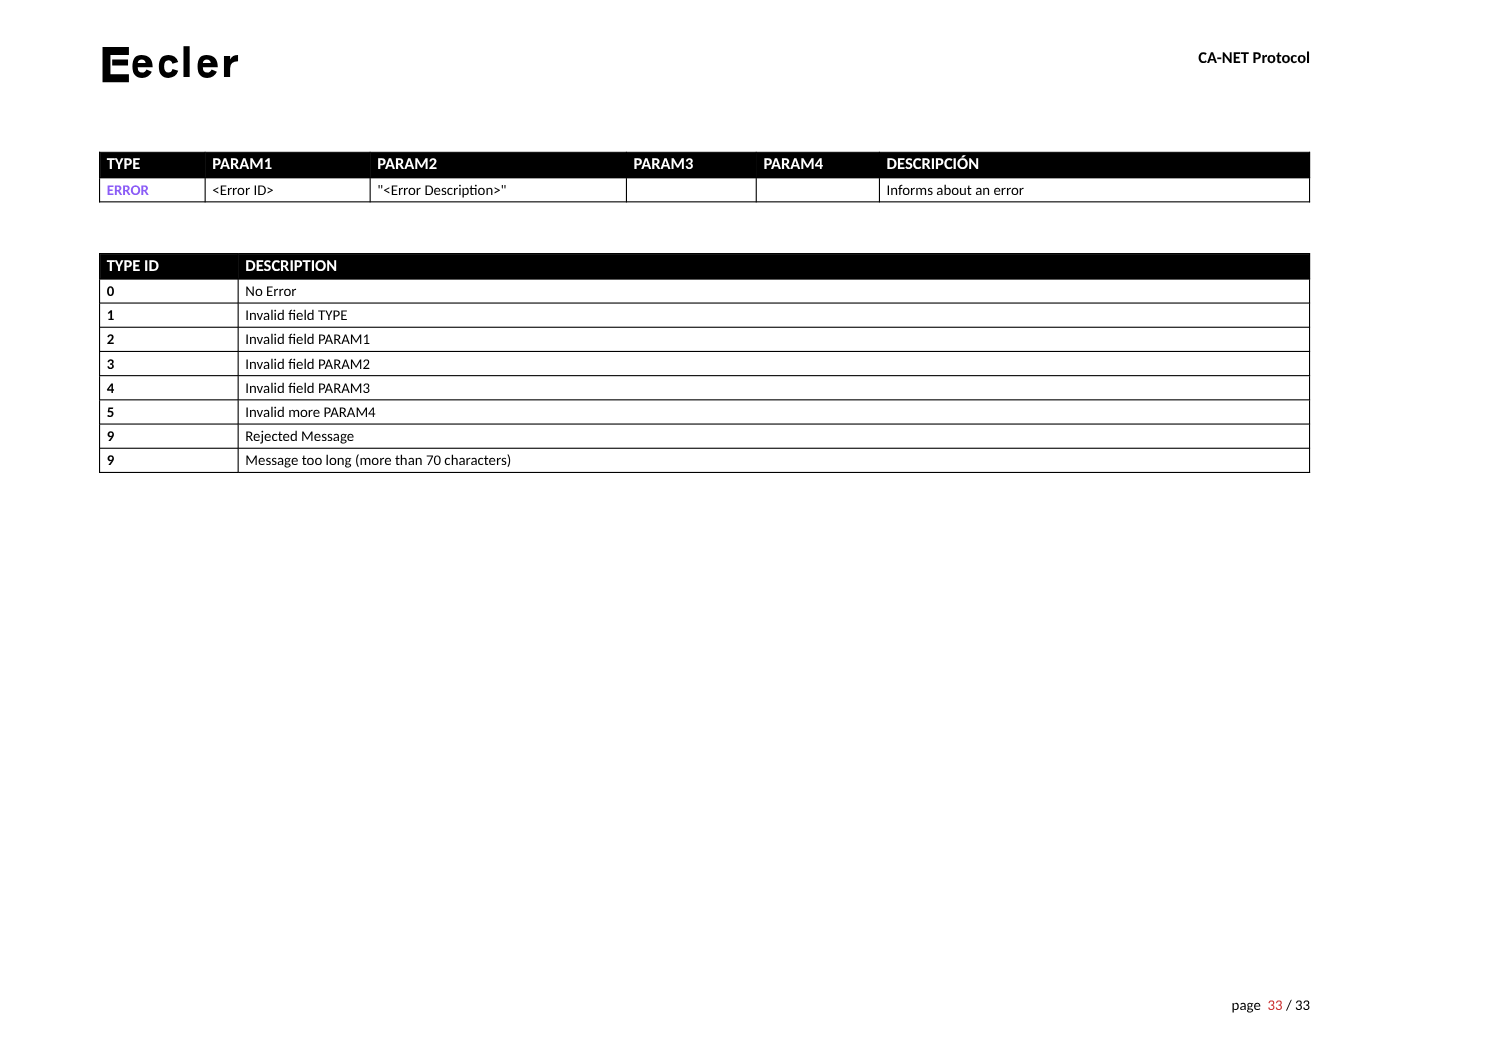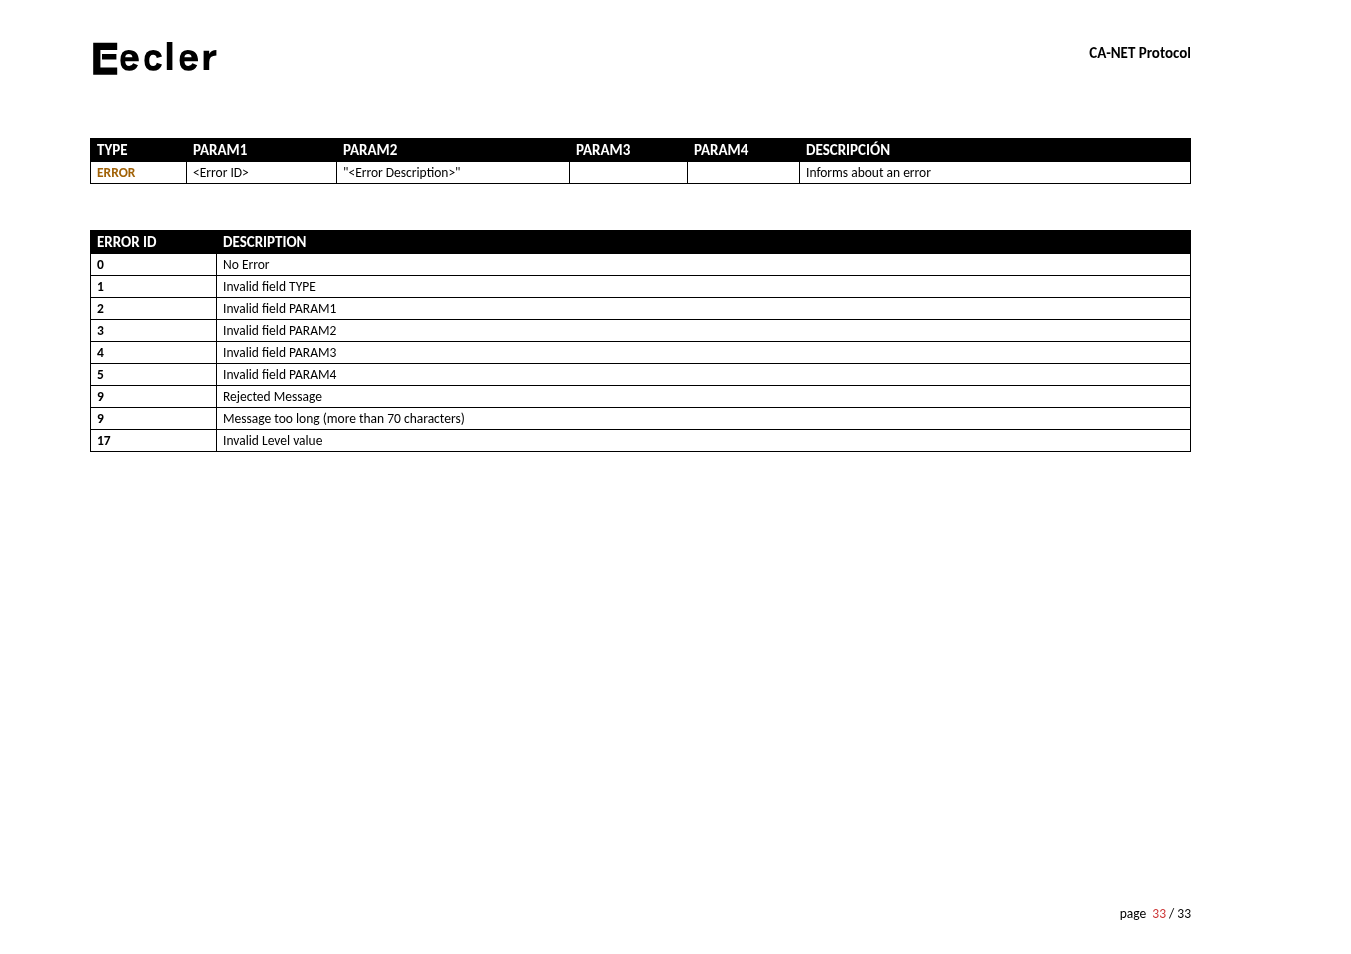--- a/index.html
+++ b/index.html
@@ -14,21 +14,21 @@
   .t1 thead th, .t2 thead th { background: #000; color: #fff; font-weight: 700; text-align: left; }
   .t1 thead th { font-size: 15px; margin-top: 40px; }
   .t1 tbody td { font-size: 13.5px; }
   .t1 { margin-bottom: 46px; }
   .t1 col.c1 { width: 96px; }
   .t1 col.c2 { width: 150px; }
   .t1 col.c3 { width: 233px; }
   .t1 col.c4 { width: 118px; }
   .t1 col.c5 { width: 112px; }
   .t1 col.c6 { width: auto; }
-  .type-link { color: #a16207; font-weight: 700; text-decoration: none; text-align: center; }
+  .type-link { color: #8b5cf6; font-weight: 700; text-decoration: none; text-align: center; }
   .section-title { font-size: 23px; font-weight: 700; margin: 0 0 16px 2px; }
   .t2 col.c1 { width: 126px; }
   .t2 col.c2 { width: auto; }
   .t2 thead th { font-size: 15px; }
   .t2 tbody td { font-size: 13.5px; }
   .t2 tbody td.idcell { font-weight: 700; }
   .footer { position: absolute; right: 90px; bottom: 32px; font-size: 13.5px; color: #000; }
   .footer .cur { color: #c33; }
 </style>
 </head>
@@ -90,21 +90,21 @@
   </table>
 
 
   <table class="t2">
     <colgroup>
         <col class="c1">
         <col class="c2">
       </colgroup>
     <thead>
       <tr>
-        <th>ERROR ID</th>
+        <th>TYPE ID</th>
         <th>DESCRIPTION</th>
       </tr>
     </thead>
     <tbody>
       <tr>
           <td class="idcell">0</td>
           <td>No Error</td>
         </tr>
       <tr>
           <td class="idcell">1</td>
@@ -117,33 +117,29 @@
       <tr>
           <td class="idcell">3</td>
           <td>Invalid field PARAM2</td>
         </tr>
       <tr>
           <td class="idcell">4</td>
           <td>Invalid field PARAM3</td>
         </tr>
       <tr>
           <td class="idcell">5</td>
-          <td>Invalid field PARAM4</td>
+          <td>Invalid more PARAM4</td>
         </tr>
       <tr>
           <td class="idcell">9</td>
           <td>Rejected Message</td>
         </tr>
       <tr>
           <td class="idcell">9</td>
           <td>Message too long (more than 70 characters)</td>
-        </tr>
-      <tr>
-          <td class="idcell">17</td>
-          <td>Invalid Level value</td>
         </tr>
     </tbody>
   </table>
 
   <div class="footer">
     <span>page</span>&nbsp;
     <span class="cur">33</span><span> / </span><span>33</span>
   </div>
 
 </div>

